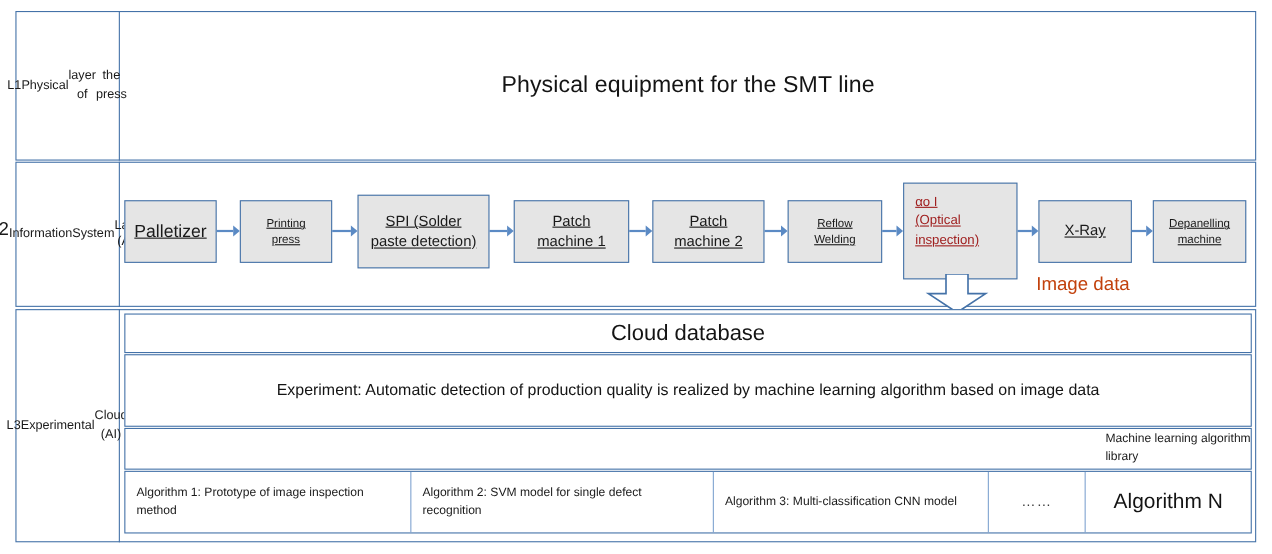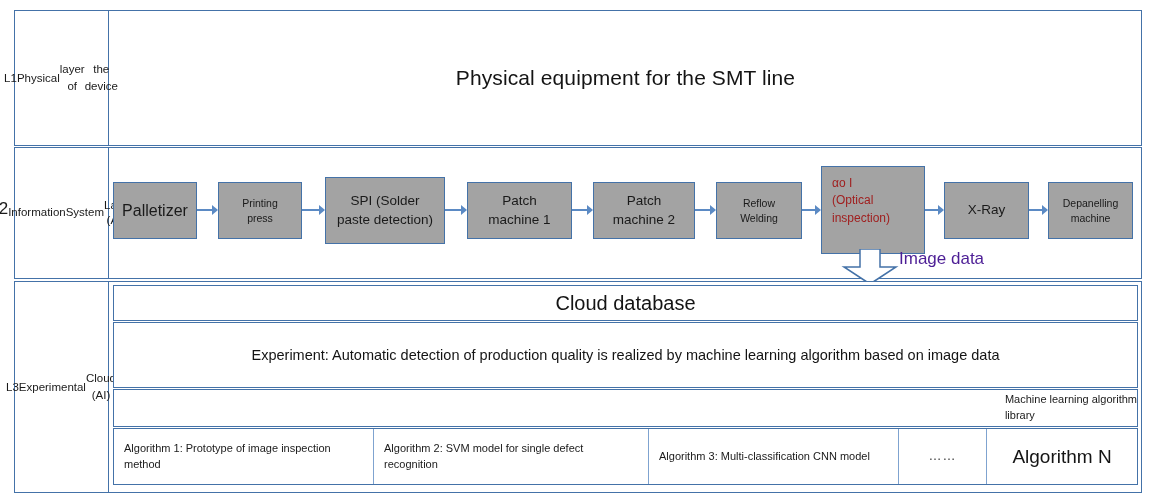--- a/index.html
+++ b/index.html
@@ -45,27 +45,28 @@
   
   .l1-title{
     font-size:21px;
     color:#141414;
     letter-spacing:0.1px;
   }
 
   
   .pbox{
     border:1.4px solid #4472a8;
-    background:#a3a3a3;
+    background:#e5e5e5;
     display:flex;
     align-items:center;
     justify-content:center;
     text-align:center;
     line-height:1.34;
     padding:2px 4px;
+    text-decoration:underline;
   }
   .pbox.sm{font-size:10.5px;color:#1a1a1a;}
   .pbox.md{font-size:13.5px;color:#1a1a1a;}
   .pbox.lg{font-size:16px;color:#1a1a1a;}
   .pbox.aoi{
     color:#a02020;
     font-size:12px;
     align-items:flex-start;
     justify-content:flex-start;
     text-align:left;
@@ -85,22 +86,23 @@
     border-bottom:5px solid transparent;
     border-left:6px solid #5b8ac4;
   }
 
   
   .blockarrow{position:absolute;}
   .blockarrow svg{display:block;}
   .imgdata-label{
     position:absolute;
     font-size:17px;
-    color:#4c1d95;
+    color:#c2410c;
     white-space:nowrap;
+    margin-left:43px;
   }
 
   
   .bar{
     border:1.5px solid #4472a8;
     background:#ffffff;
     box-sizing:border-box;
   }
   .bar-cloud{font-size:20px;color:#141414;}
   .bar-exp{font-size:14.5px;color:#141414;}
@@ -131,21 +133,21 @@
 
 <div id="canvas">
 
   <div class="abs layer-frame" style="left:14px;top:10px;width:1128px;height:136px;"></div>
 
   <div class="abs label-cell" style="left:14px;top:10px;width:95px;height:136px;">
     <div class="label-inner">
       <div class="lbl-sm-blk">L1</div>
       <div class="lbl-sm-blk">Physical</div>
       <div class="lbl-sm-blk">layer of</div>
-      <div class="lbl-sm-blk">the device</div>
+      <div class="lbl-sm-blk">the press</div>
     </div>
   </div>
 
   <div class="abs ctr l1-title" style="left:109px;top:10px;width:1033px;height:136px;">Physical equipment for the SMT line</div>
 
   <div class="abs layer-frame" style="left:14px;top:147px;width:1128px;height:132px;"></div>
 
   <div class="abs label-cell" style="left:14px;top:147px;width:95px;height:132px;">
     <div class="label-inner">
       <div class="lbl-big">L2</div>

